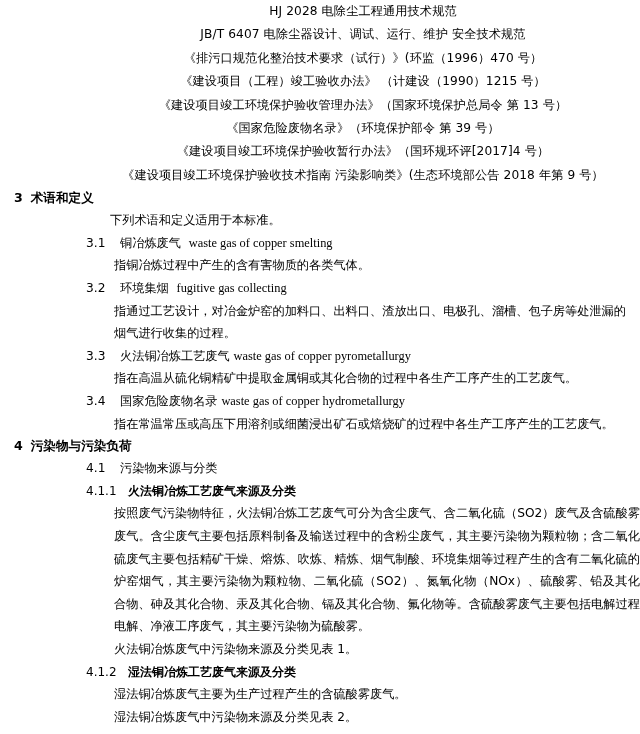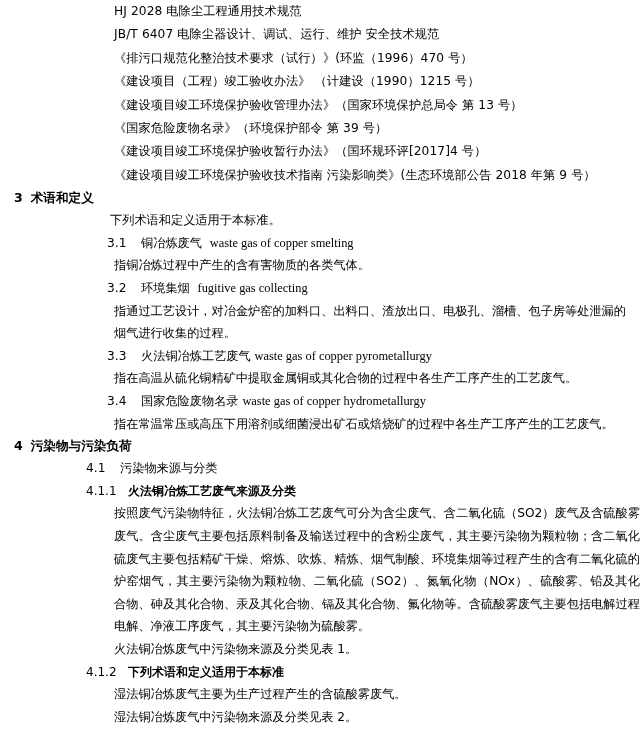--- a/index.html
+++ b/index.html
@@ -16,20 +16,21 @@
   }
   .page {
     position: relative;
     width: 640px;
     height: 734px;
     padding: 0;
     box-sizing: border-box;
   }
   .block {
     padding: 0 28px 0 28px;
+    text-align: center;
   }
   .ref-line {
     font-size: 12.2px;
     line-height: 23.4px;
     text-indent: 0;
     padding-left: 86px;
     white-space: nowrap;
     letter-spacing: 0.1px;
   }
   .sec-head {
@@ -59,21 +60,20 @@
   }
   .term-line {
     font-size: 12.2px;
     line-height: 22.6px;
     padding-left: 86px;
     white-space: nowrap;
   }
   .term-line .tnum {
     display: inline-block;
     width: 34px;
-    margin-left: 21px;
   }
   .term-line .cn {
     font-weight: normal;
   }
   .term-line .en {
     font-family: "Liberation Serif", serif;
     font-size: 12.4px;
   }
   .subsec {
     font-size: 12.2px;
@@ -156,18 +156,18 @@
     <span class="snum">4.1</span><span>污染物来源与分类</span>
   </div>
 
   <div class="subsub">
     <span class="snum">4.1.1</span><span class="bold">火法铜冶炼工艺废气来源及分类</span>
   </div>
   <div class="body-para">按照废气污染物特征，火法铜冶炼工艺废气可分为含尘废气、含二氧化硫（SO2）废气及含硫酸雾废气。含尘废气主要包括原料制备及输送过程中的含粉尘废气，其主要污染物为颗粒物；含二氧化硫废气主要包括精矿干燥、熔炼、吹炼、精炼、烟气制酸、环境集烟等过程产生的含有二氧化硫的炉窑烟气，其主要污染物为颗粒物、二氧化硫（SO2）、氮氧化物（NOx）、硫酸雾、铅及其化合物、砷及其化合物、汞及其化合物、镉及其化合物、氟化物等。含硫酸雾废气主要包括电解过程电解、净液工序废气，其主要污染物为硫酸雾。</div>
   <div class="body-para">火法铜冶炼废气中污染物来源及分类见表 1。</div>
 
   <div class="subsub">
-    <span class="snum">4.1.2</span><span class="bold">下列术语和定义适用于本标准</span>
+    <span class="snum">4.1.2</span><span class="bold">湿法铜冶炼工艺废气来源及分类</span>
   </div>
   <div class="body-para">湿法铜冶炼废气主要为生产过程产生的含硫酸雾废气。</div>
   <div class="body-para">湿法铜冶炼废气中污染物来源及分类见表 2。</div>
 
 </div>
 
 </body></html>

